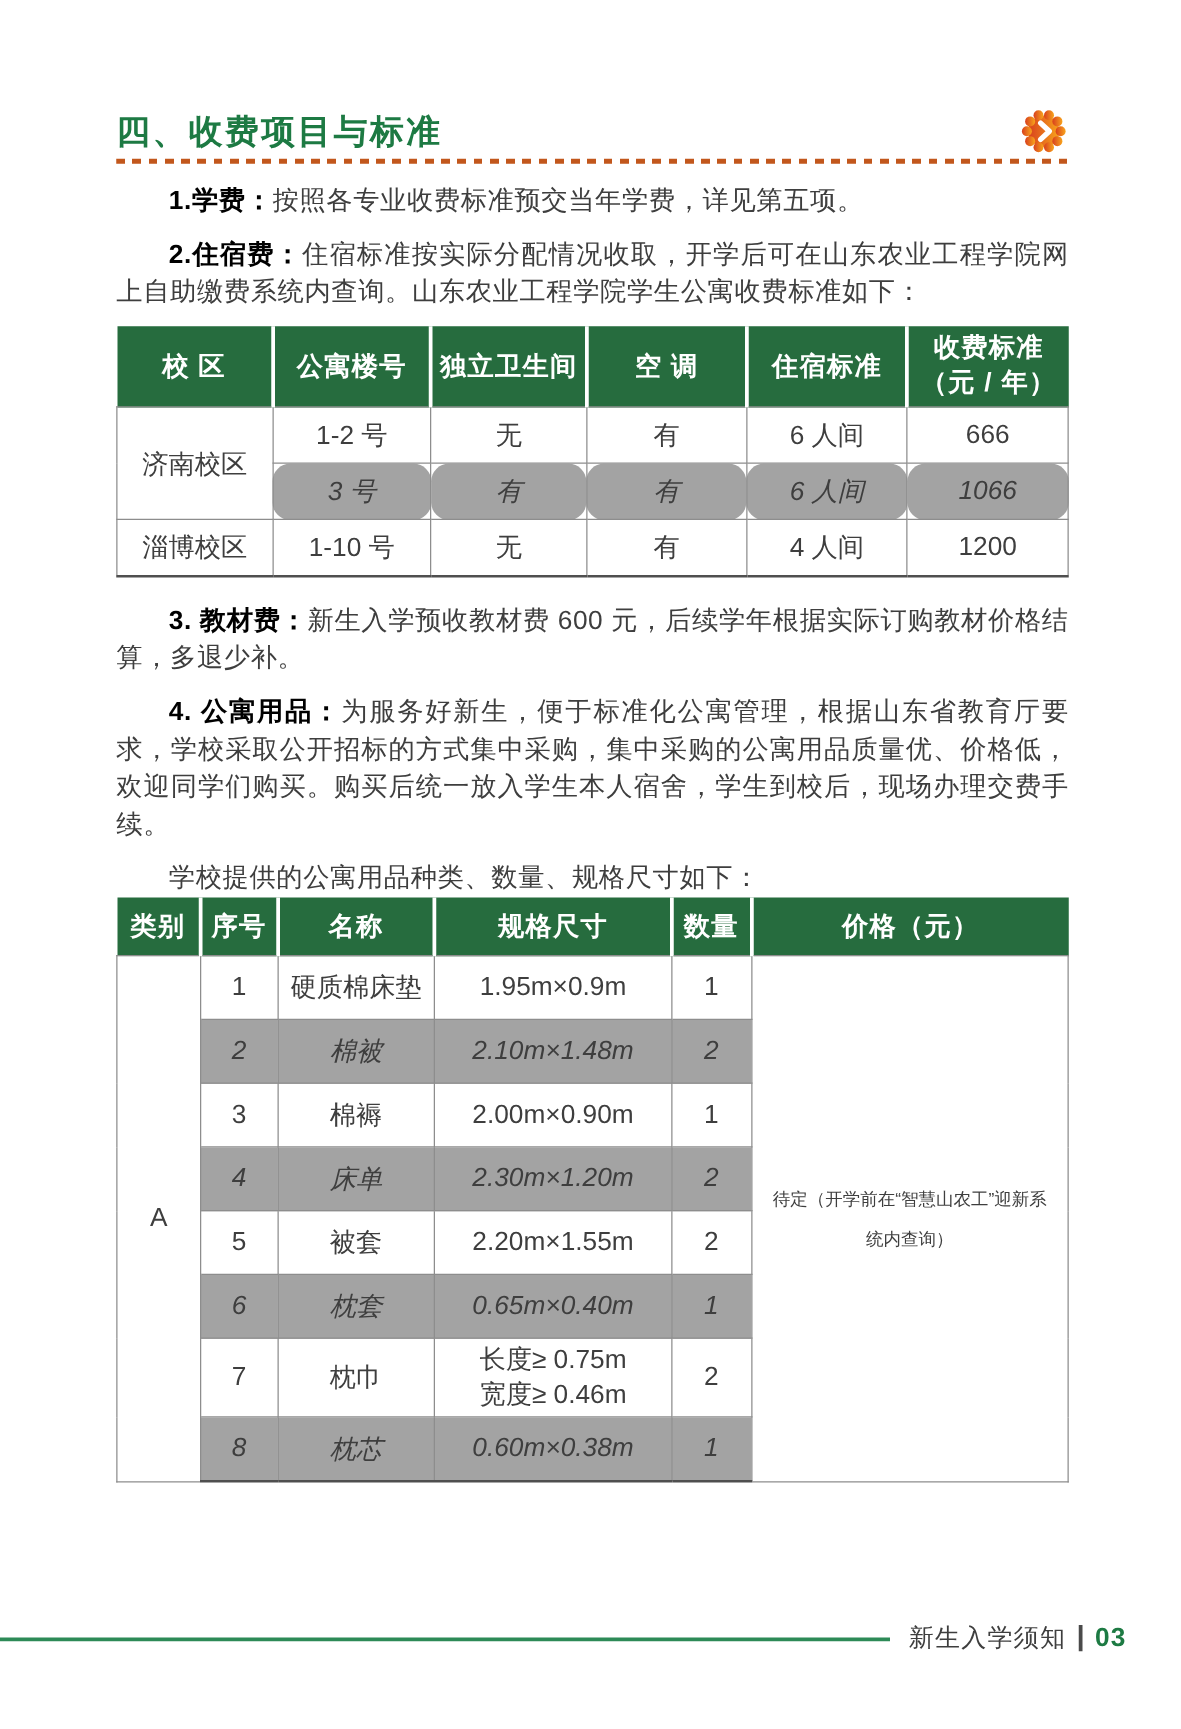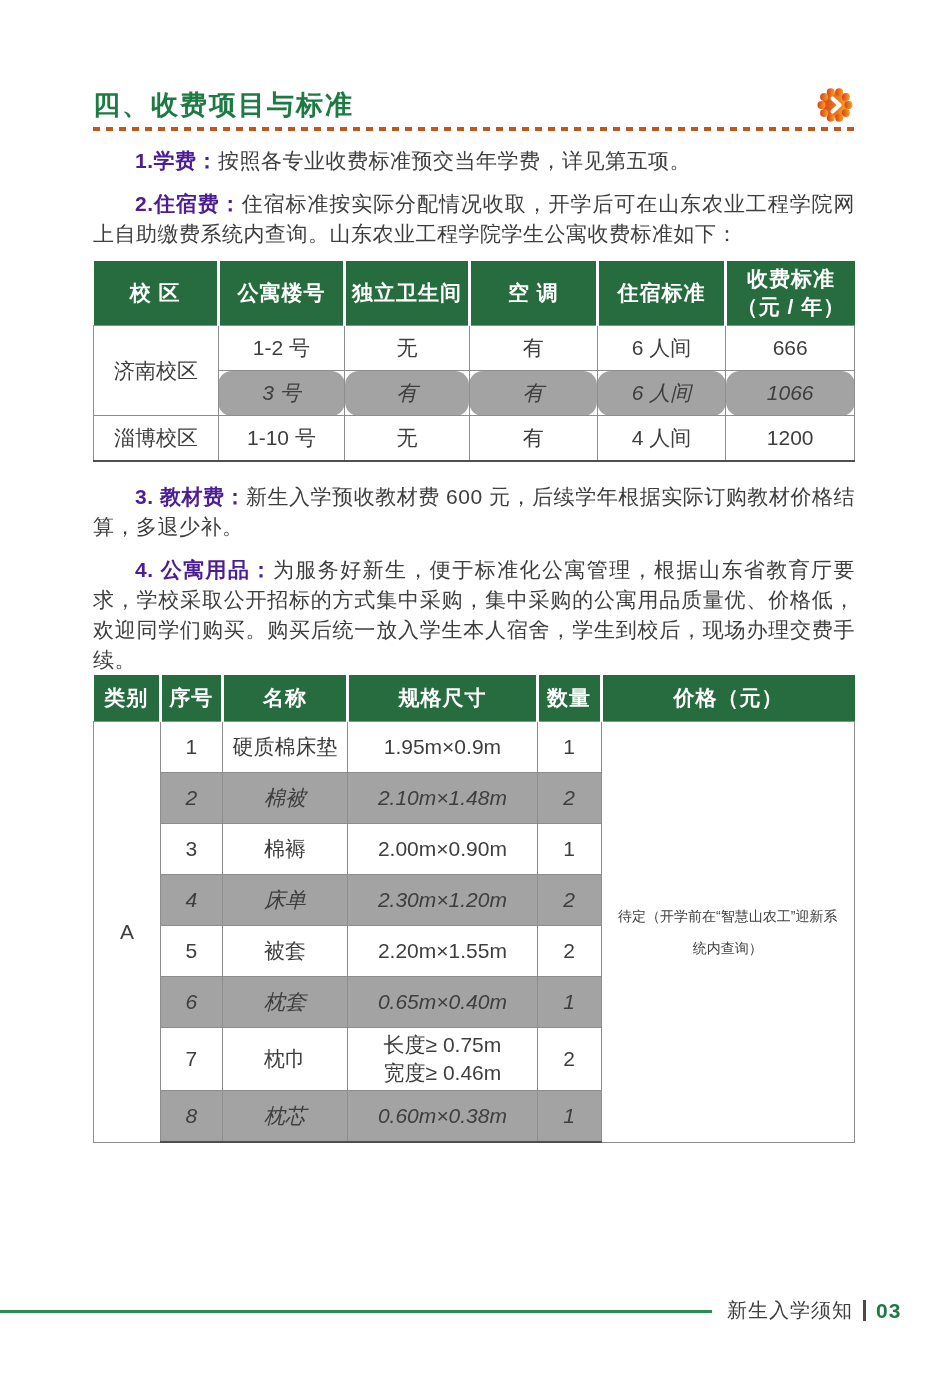--- a/index.html
+++ b/index.html
@@ -14,21 +14,21 @@
   .section-title { font-size:27px; font-weight:bold; color:#1d7a43; letter-spacing:2px; }
   .gear-icon { width:36px; height:36px; margin-right:2px; }
   .dotted-line { margin-top:3px; height:4px;
     background:repeating-linear-gradient(90deg,#c2571c 0 7px, transparent 7px 13px); }
 
   
   p.body-text {
     font-size:21px; line-height:30px; color:#3e3e3e; margin:13px 0 0 0;
     text-align:justify; text-indent:2em; letter-spacing:0.5px;
   }
-  p.body-text .b { font-weight:bold; color:#4c1d95; }
+  p.body-text .b { font-weight:bold; color:#000000; }
   p.first-para { margin-top:15px; }
   p.after-table { margin-top:20px; }
 
   
   table { width:100%; border-collapse:collapse; table-layout:fixed; }
   th {
     background:#266c3e; color:#ffffff; font-size:21px; font-weight:bold;
     border-right:3px solid #ffffff; text-align:center; padding:0; letter-spacing:1px;
   }
   th:last-child { border-right:none; }
@@ -141,20 +141,21 @@
           <td>1200</td>
         </tr>
       </tbody>
     </table>
 
     <p class="body-text after-table"><span class="b">3. 教材费：</span><span>新生入学预收教材费 600 元，后续学年根据实际订购教材价格结算，多退少补。</span></p>
 
     <p class="body-text"><span class="b">4. 公寓用品：</span><span>为服务好新生，便于标准化公寓管理，根据山东省教育厅要求，学校采取公开招标的方式集中采购，集中采购的公寓用品质量优、价格低，欢迎同学们购买。购买后统一放入学生本人宿舍，学生到校后，现场办理交费手续。</span></p>
 
 
+    <p class="body-text"><span>学校提供的公寓用品种类、数量、规格尺寸如下：</span></p>
 
     <table class="table2">
       <colgroup>
         <col style="width:8.8%">
           <col style="width:8.1%">
           <col style="width:16.5%">
         <col style="width:24.9%">
           <col style="width:8.4%">
           <col style="width:33.3%">
       </colgroup>

